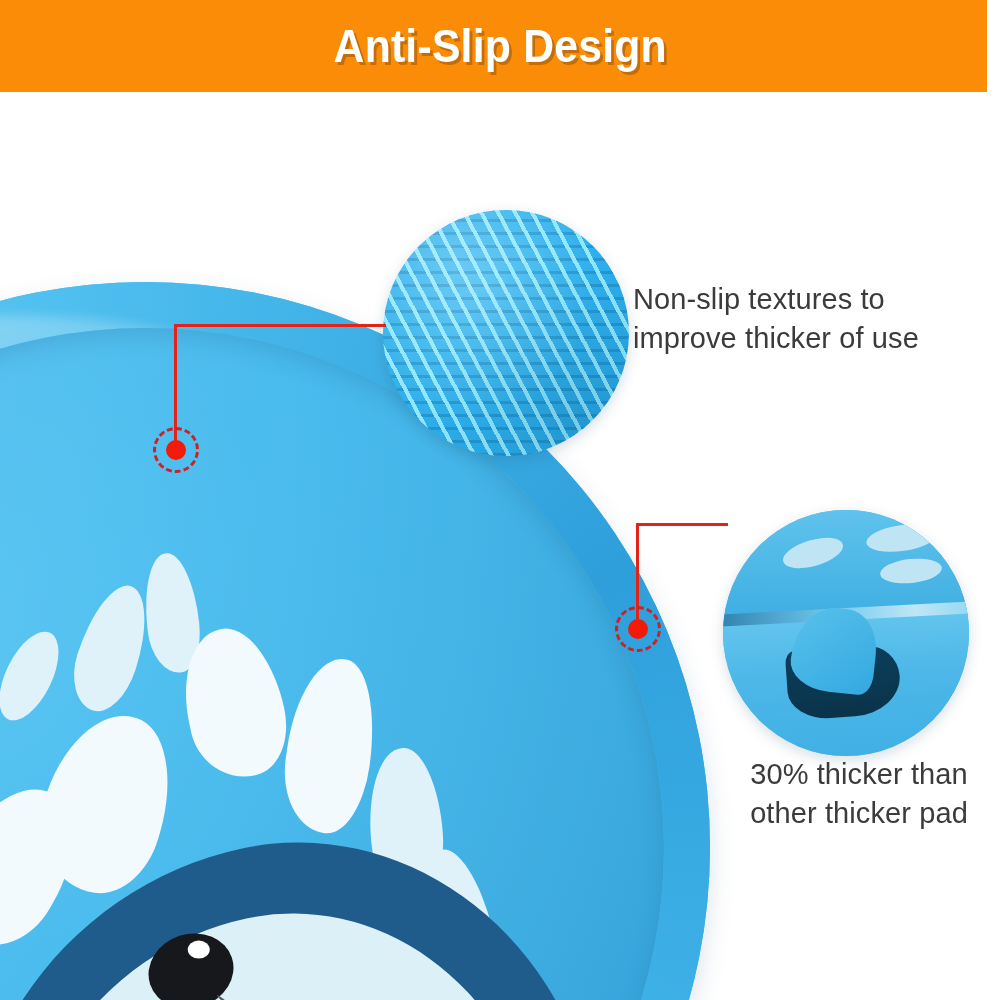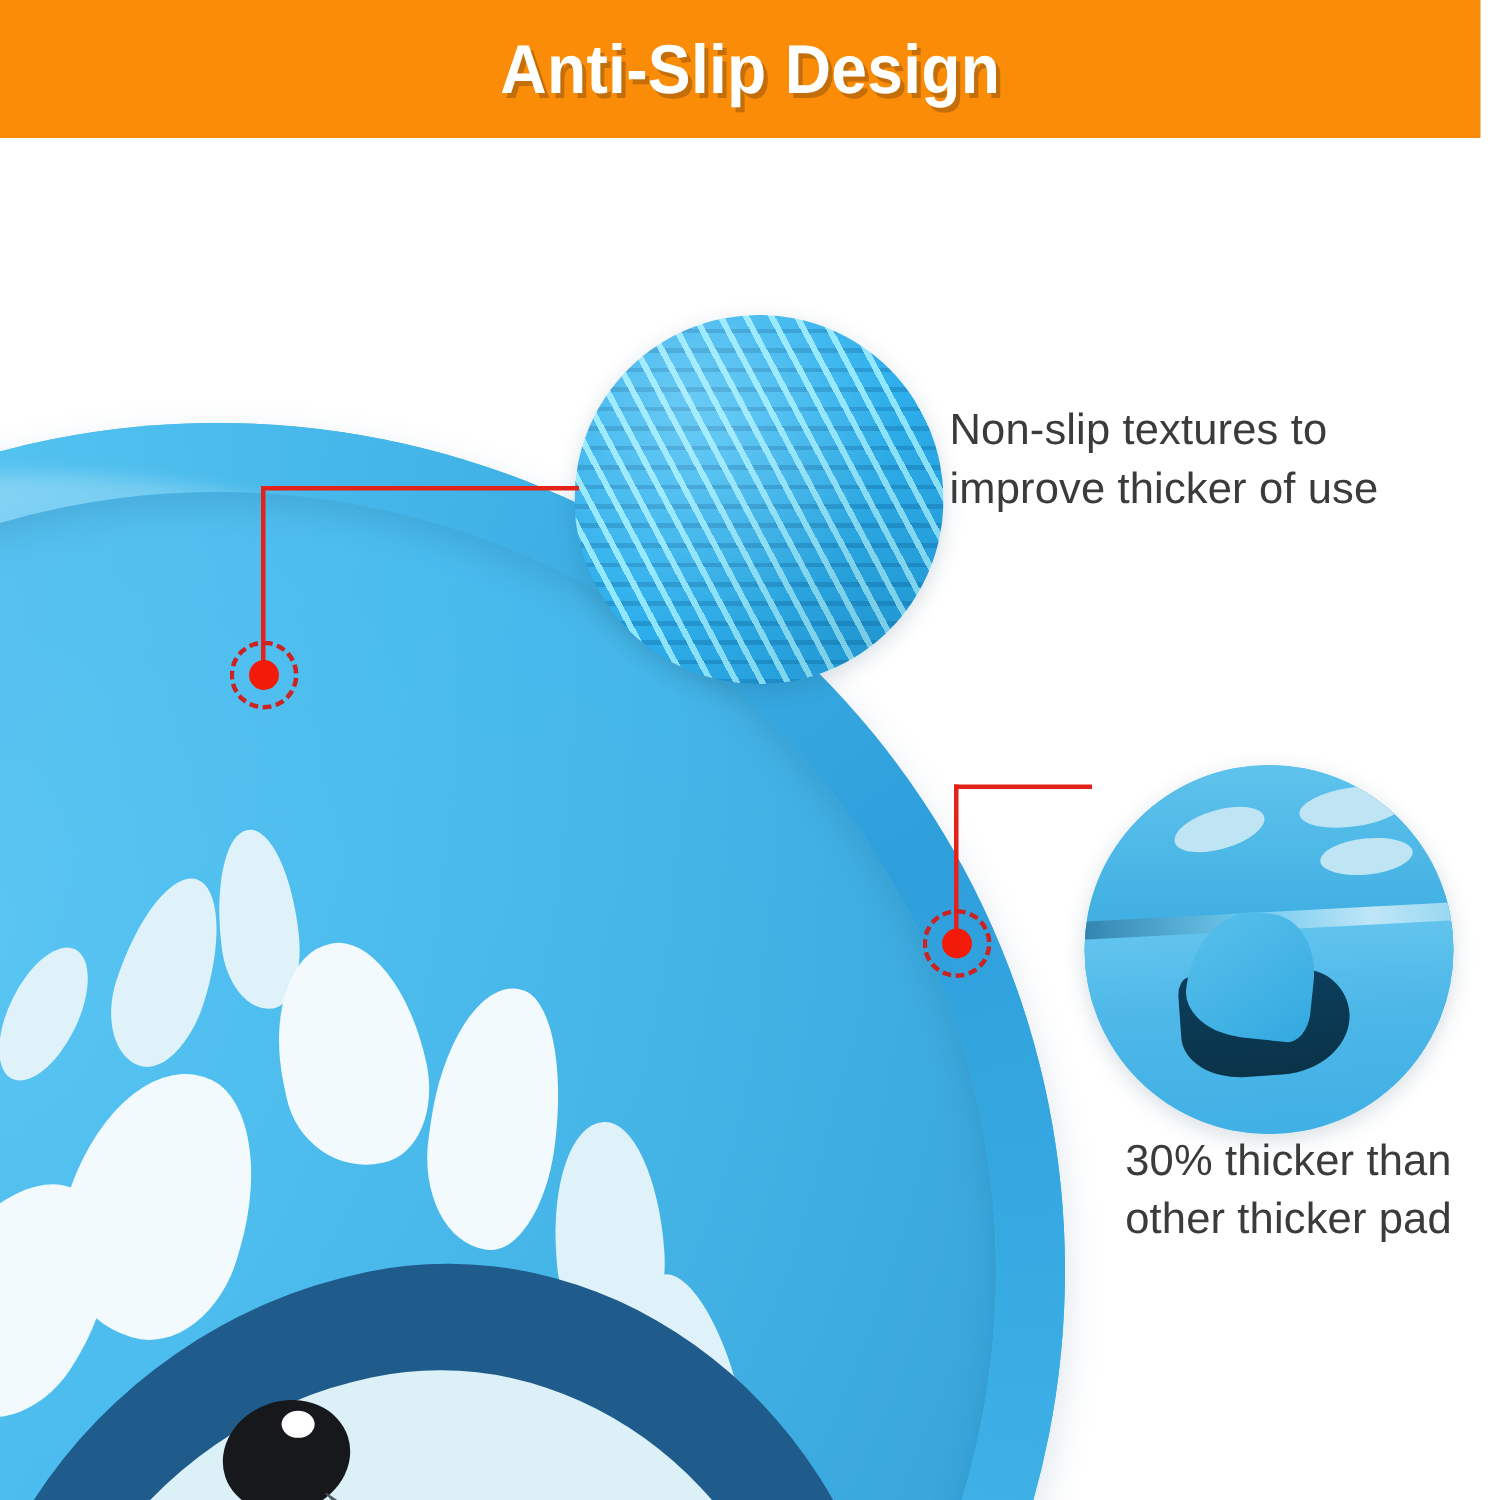--- a/index.html
+++ b/index.html
@@ -177,21 +177,21 @@
   }
   .marker .dot{width:20px;height:20px;border-radius:50%;background:#F21B0A;}
 
   
   .caption{
     position:absolute;color:#3B3B3B;
     font-family:"Liberation Sans",sans-serif;
     font-size:29px;line-height:1.34;
     letter-spacing:.1px;
   }
-  #caption-texture{left:633px;top:176px;width:350px;text-align:left;}
+  #caption-texture{left:633px;top:188px;width:350px;text-align:left;}
   #caption-thickness{left:714px;top:663px;width:290px;text-align:center;}
 </style>
 </head>
 <body>
 
 <div id="stage">
 
   <div class="header-band">
     <div class="header-title">Anti-Slip Design</div>
   </div>

